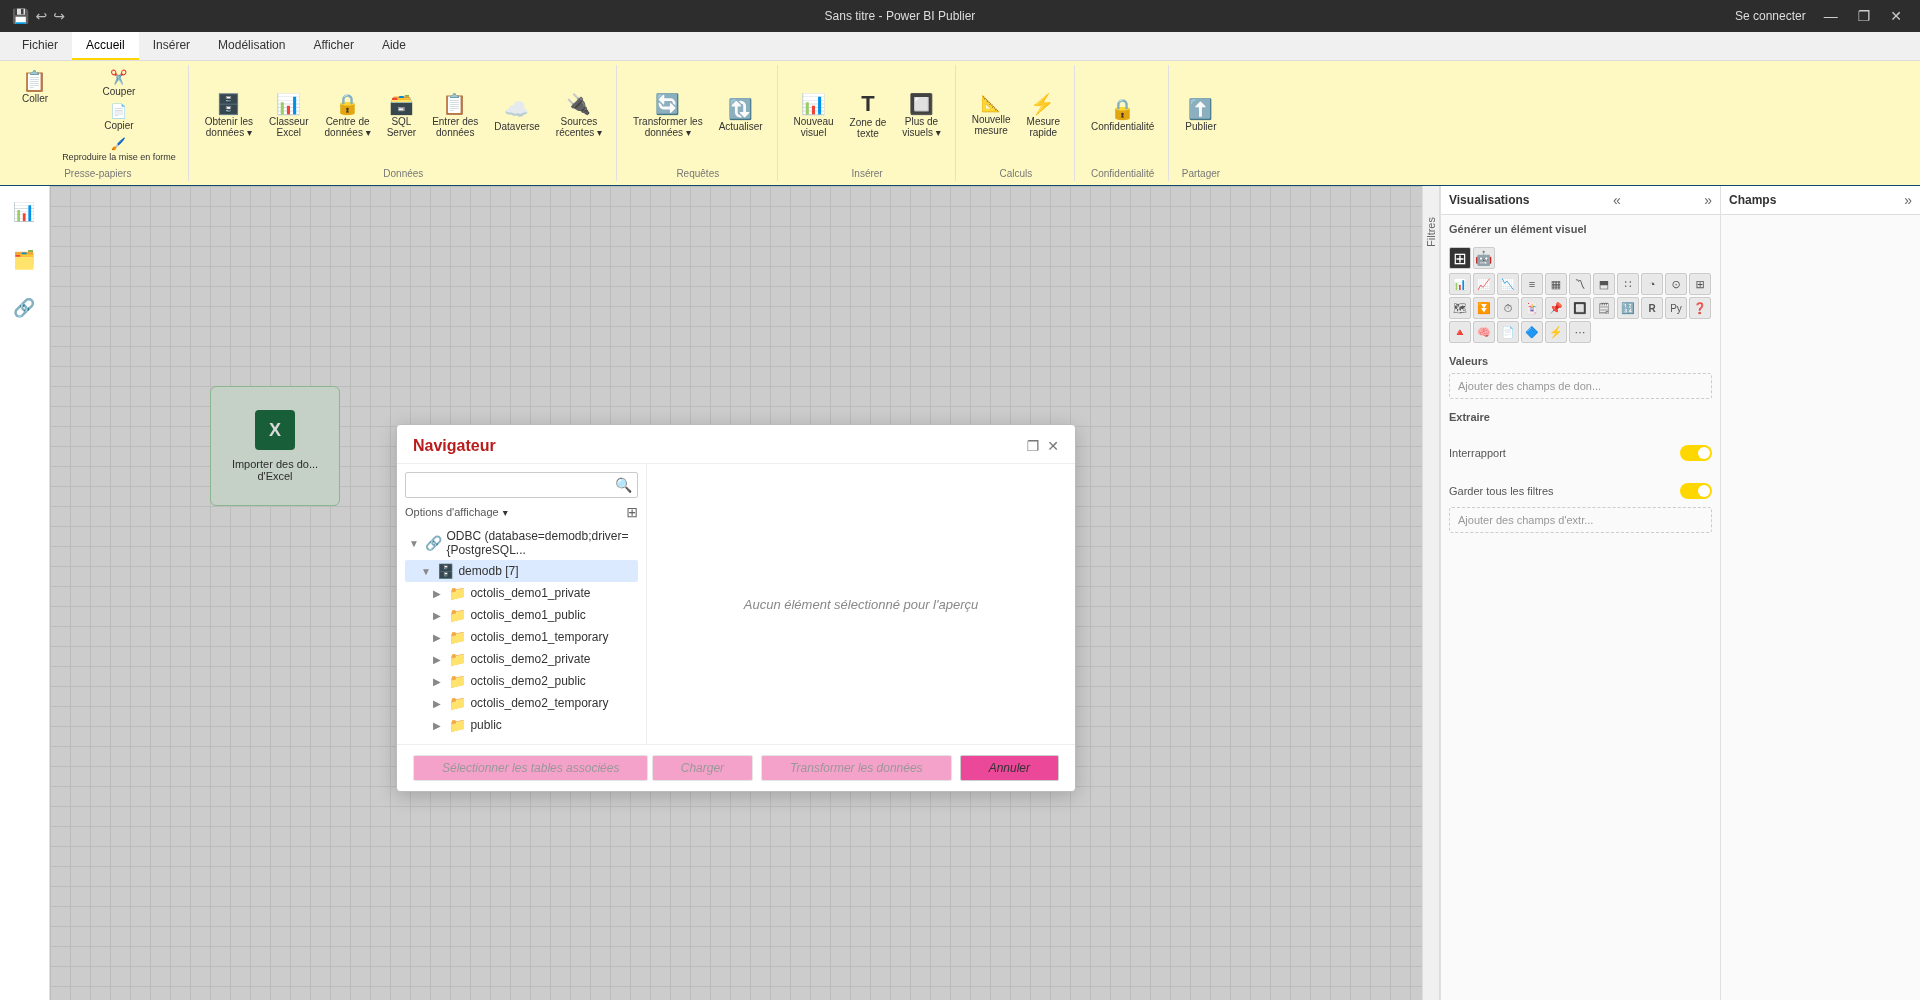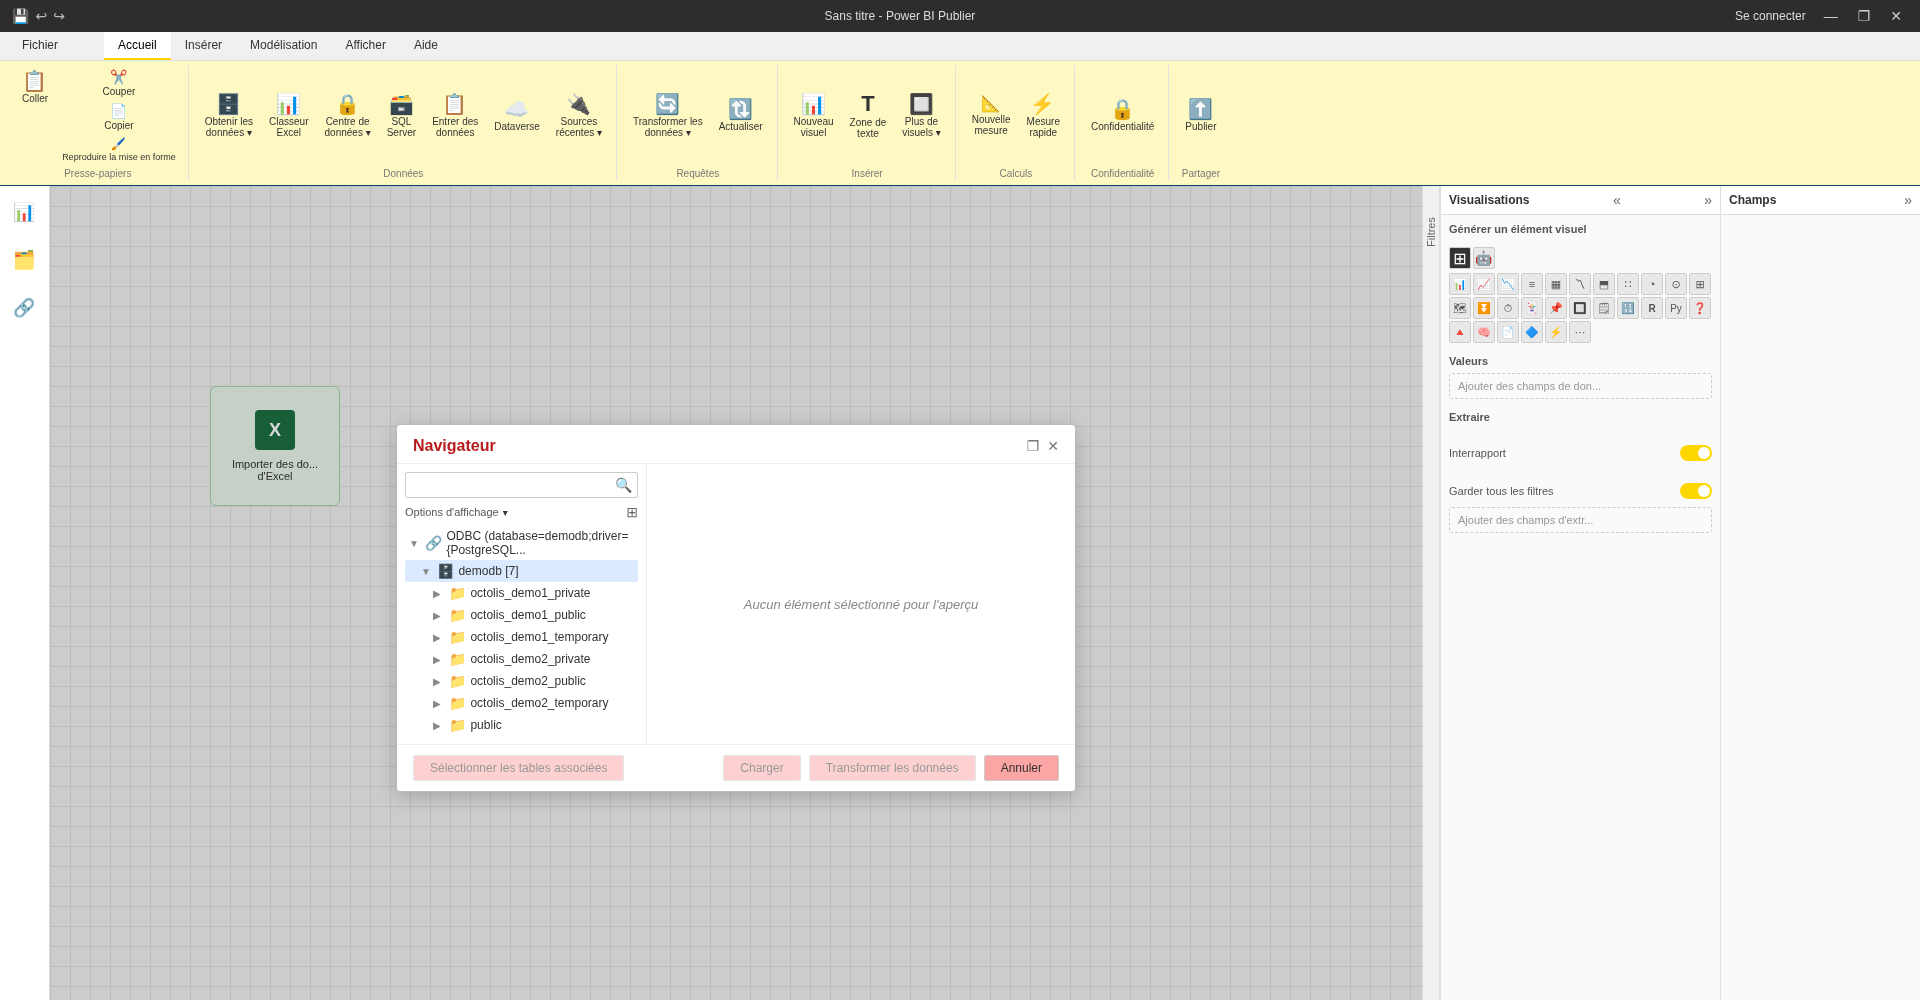--- a/index.html
+++ b/index.html
@@ -37,21 +37,20 @@
       padding: 6px 14px;
       font-size: 12px;
       cursor: pointer;
       color: #333;
       border-bottom: 2px solid transparent;
     }
     .ribbon-tab.active {
       background: #fff;
       border-bottom: 2px solid #ffd700;
       color: #000;
-      margin-left: 32px;
     }
     #ribbon-content {
       display: flex;
       align-items: stretch;
       padding: 4px 8px;
       gap: 2px;
       min-height: 80px;
     }
     .ribbon-group {
       display: flex;
@@ -291,22 +290,22 @@
       flex: 1; display: flex; align-items: center; justify-content: center;
       color: #888; font-size: 13px; font-style: italic;
     }
     #dialog-footer {
       display: flex; align-items: center; justify-content: space-between;
       padding: 10px 16px; border-top: 1px solid #eee;
     }
     .dialog-footer-left {}
     .dialog-footer-right { display: flex; gap: 8px; }
     .dialog-btn {
-      padding: 5px 16px; border-radius: 2px; font-size: 12px;
-      cursor: pointer; border: 1px solid #ccc; background: #fca5a5; color: #333;
+      padding: 5px 28px; border-radius: 2px; font-size: 12px;
+      cursor: pointer; border: 1px solid #ccc; background: #ec4899; color: #333; font-style: italic;
     }
     .dialog-btn:disabled, .dialog-btn.disabled { opacity: 0.5; cursor: not-allowed; }
 
     .right-panels { display: flex; flex-direction: row; }
   </style>
 </head>
 <body>
 
 <div id="titlebar">
   <div class="left-icons">

